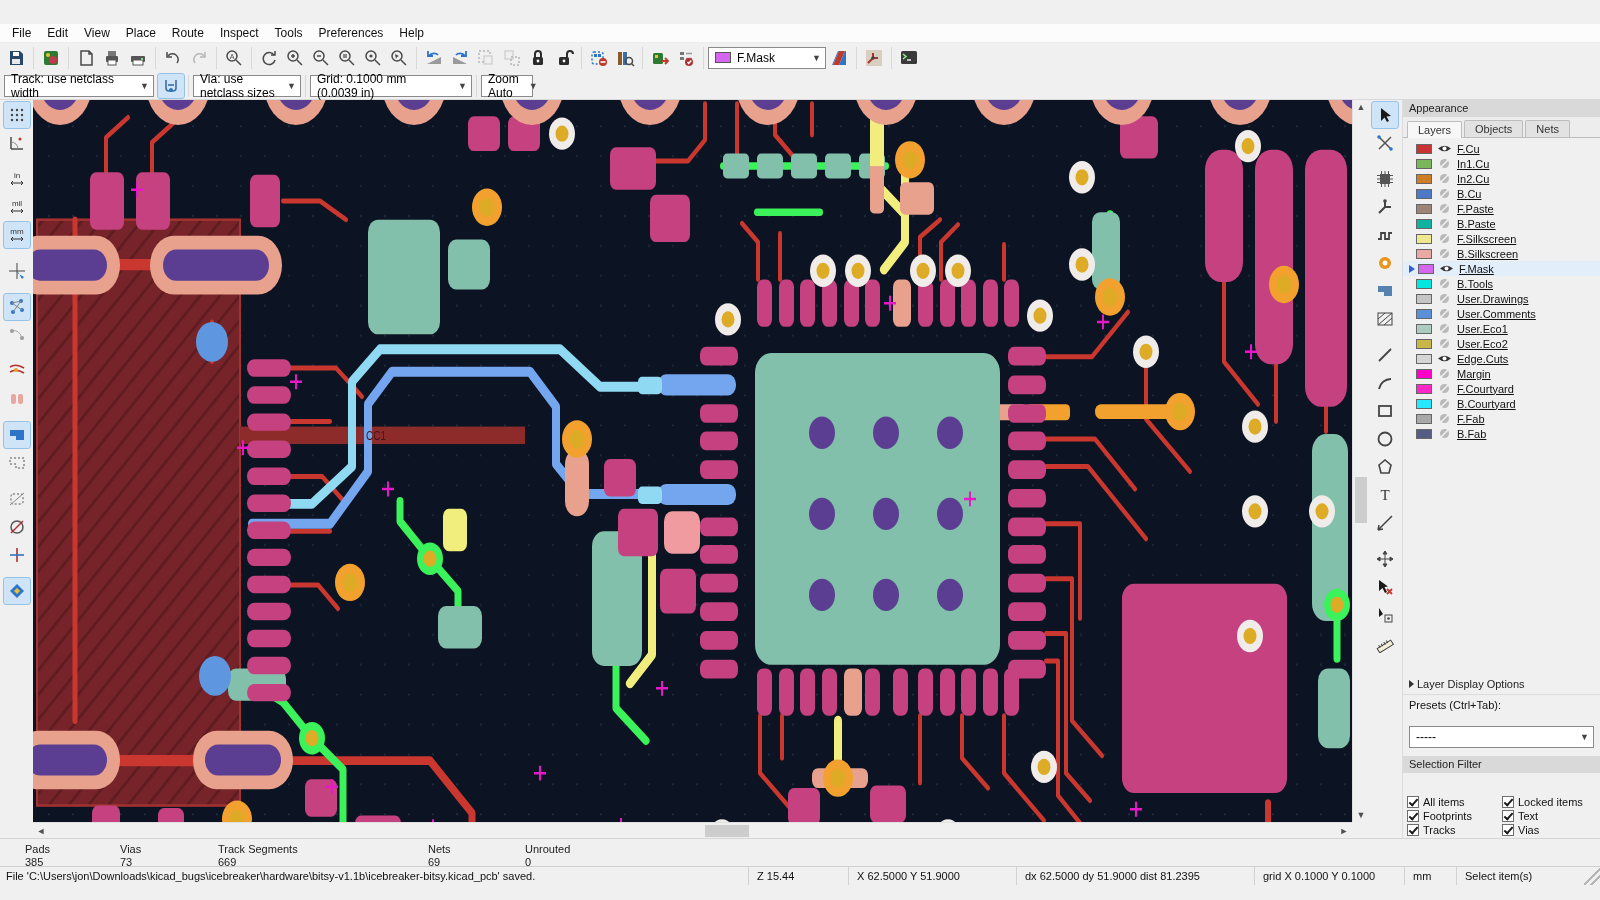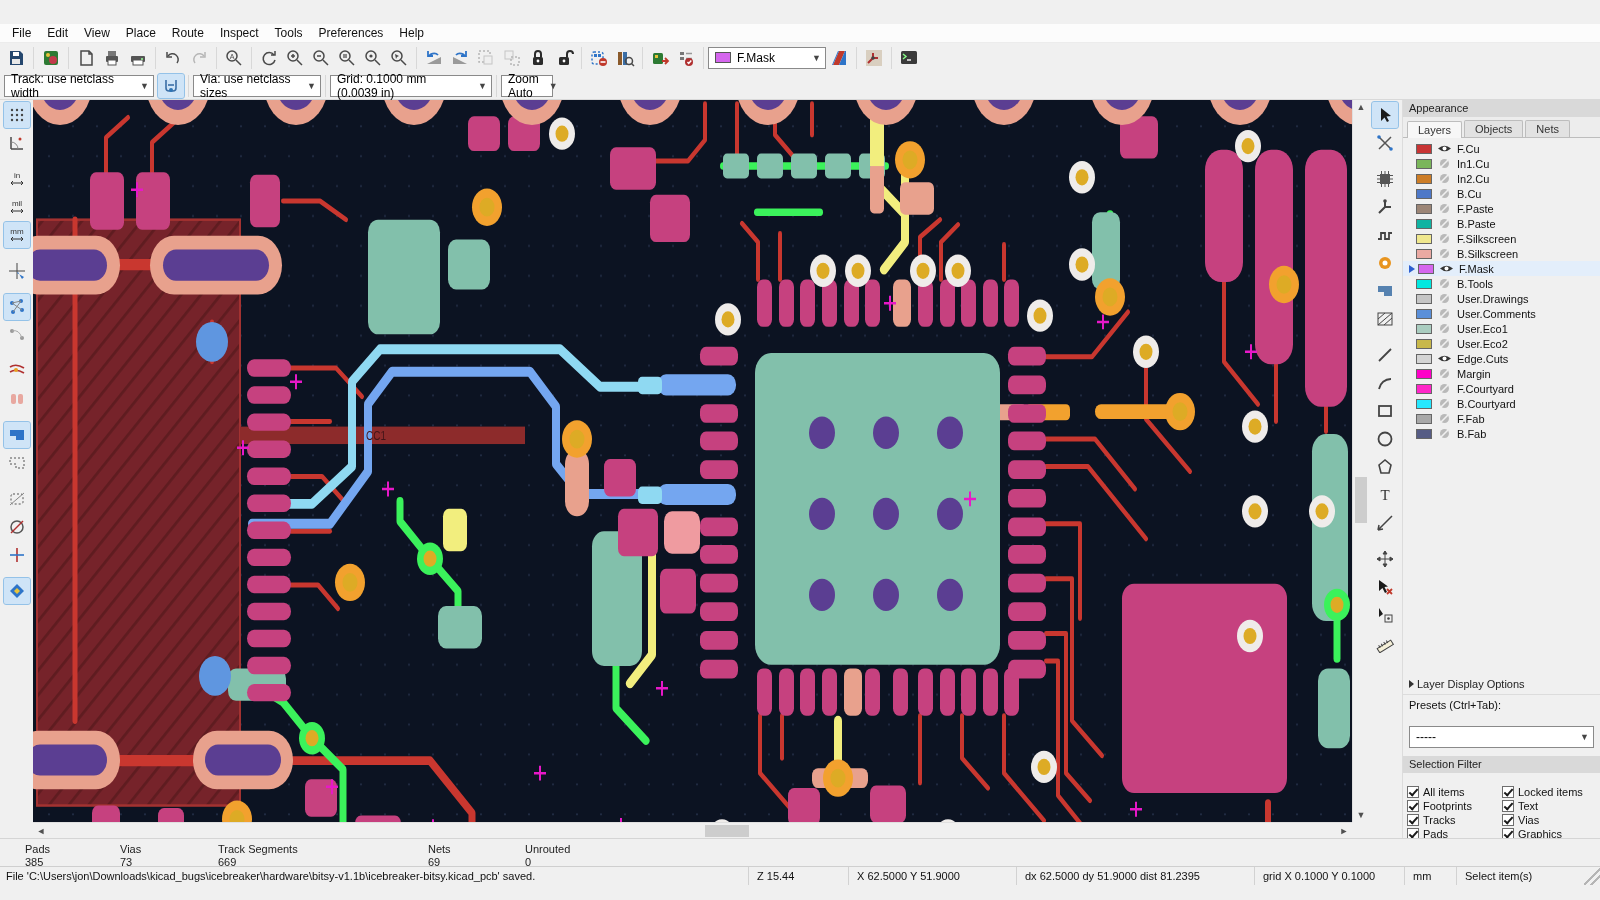--- a/index.html
+++ b/index.html
@@ -62,35 +62,35 @@
   #vscroll .sarrow { position:absolute; left:0; }
 
   
   #rightpanel { position:absolute; left:1402px; top:100px; width:198px; height:738px; background:#f0f0f0;
     border-left:1px solid #dcdcdc; overflow:hidden; }
   .panel-caption { height:17px; background:#d9d9d9; font-size:11px; padding:2px 6px; color:#222; }
   #apptabs { display:flex; border-bottom:1px solid #bdbdbd; background:#ededed; padding:3px 4px 0 4px; height:21px;}
   .apptab { font-size:11px; padding:2px 10px; border:1px solid #bdbdbd; border-bottom:none;
     background:#e2e2e2; margin-right:2px; border-radius:2px 2px 0 0; color:#333;}
   .apptab.active { background:#f7f7f7; position:relative; top:1px; }
-  #layerlist { padding:3px 0 0 0; background:#f0f0f0; }
+  #layerlist { padding:3px 0 0 0; background:#f0f0f0;text-decoration:underline; }
   .layer-row { display:flex; align-items:center; height:15px; padding-left:4px; }
   .layer-row.activerow { background:#e3eefb; }
   .l-arrow { width:8px; height:8px; flex:none; margin-right:1px; }
   .l-arrow.on { width:0; height:0; border-left:6px solid #2d5fd0; border-top:4px solid transparent;
     border-bottom:4px solid transparent; margin-right:3px; margin-left:2px;}
   .l-swatch { width:16px; height:10px; border:1px solid #666; flex:none; margin-right:5px; }
   .l-vis { width:15px; height:11px; flex:none; margin-right:5px; }
   .l-name { font-size:11px; color:#111; }
   #ldo { font-size:11px; padding:4px 6px; color:#222; }
   #ldo .tri { display:inline-block; width:0; height:0; border-left:5px solid #333;
     border-top:4px solid transparent; border-bottom:4px solid transparent; margin-right:3px; }
   #presets-label { font-size:11px; padding:4px 6px 14px 6px; border-top:1px solid #dcdcdc; }
   #presets-combo { margin:1px 6px 8px 6px; }
-  #selfilter-body { padding:12px 4px; display:grid; grid-template-columns:95px 95px; row-gap:1px; }
+  #selfilter-body { padding:22px 4px; display:grid; grid-template-columns:95px 95px; row-gap:1px; }
   .cbitem { display:flex; align-items:center; height:13px; }
   .cb { width:12px; height:12px; border:1px solid #6e6e6e; background:#fff; position:relative;
     margin-right:4px; flex:none; }
   .cb.c::after { content:""; position:absolute; left:1px; top:2px; width:7px; height:3px;
     border-left:2px solid #1a1a1a; border-bottom:2px solid #1a1a1a; transform:rotate(-48deg); }
   .cblabel { font-size:11px; }
 
   
   #statusbar1 { position:absolute; left:0; top:838px; width:1600px; height:28px; background:#f0f0f0;
     border-top:1px solid #d5d5d5; display:flex; }
@@ -339,21 +339,21 @@
       <span class="chev">▼</span>
     </div>
     <div class="ticon active" style="margin-left:4px">
       <svg width="18" height="18" viewBox="0 0 18 18">
         <path d="M4 3 v8 a3 3 0 0 0 3 3 h4 a3 3 0 0 0 3-3 V3" fill="none" stroke="#3b6ea5" stroke-width="1.6"></path>
         <line x1="6" y1="8" x2="12" y2="8" stroke="#3b6ea5" stroke-width="1.6"></line>
         <circle cx="9" cy="13" r="2" fill="#2e74b5"></circle>
         </svg>
     </div>
     <div class="tsep"></div>
-    <div class="combo" style="width:128px">
+    <div class="combo" style="width:108px">
       <span>Via: use netclass sizes</span>
       <span class="chev">▼</span>
     </div>
     <div class="tsep"></div>
     <div class="combo" style="width:162px">
       <span>Grid: 0.1000 mm (0.0039 in)</span>
       <span class="chev">▼</span>
     </div>
     <div class="tsep"></div>
     <div class="combo" style="width:52px">

